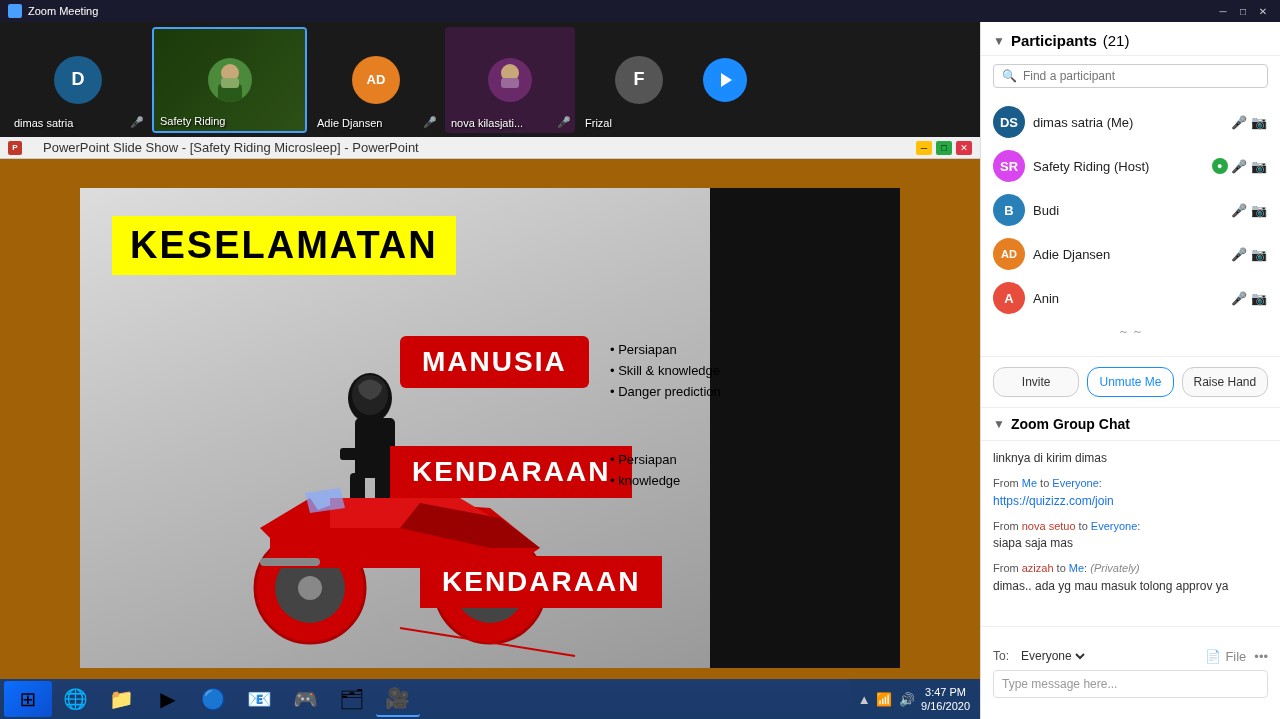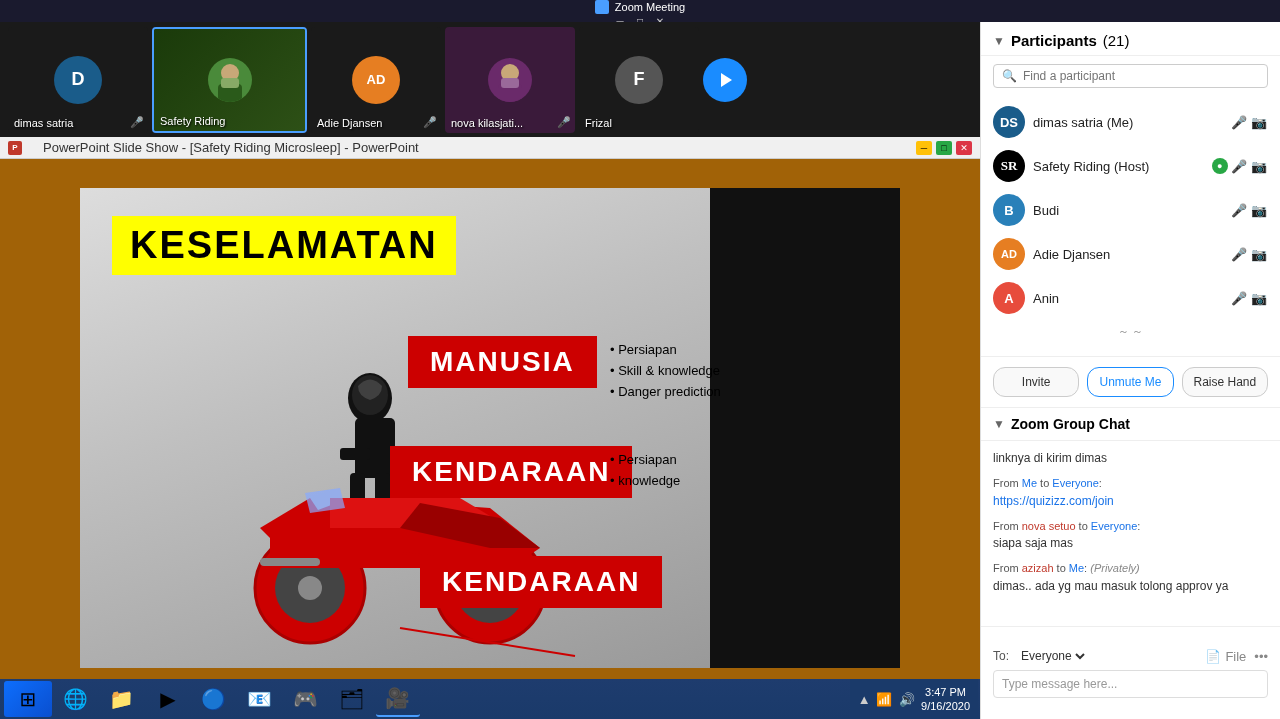--- a/index.html
+++ b/index.html
@@ -3,21 +3,20 @@
   <meta charset="utf-8">
   <style>
     * { margin: 0; padding: 0; box-sizing: border-box; }
     body { width: 1280px; height: 719px; overflow: hidden; font-family: 'Segoe UI', Arial, sans-serif; background: #000; }
 
     
     .title-bar {
       width: 100%; height: 22px; background: #1a1a2e;
       display: flex; align-items: center; justify-content: space-between;
       padding: 0 8px;
-      flex-direction: column;
     }
     .title-bar-left { display: flex; align-items: center; gap: 6px; }
     .title-bar-icon { width: 14px; height: 14px; background: #4a9eff; border-radius: 2px; }
     .title-bar-text { color: #fff; font-size: 11px; }
     .title-bar-controls { display: flex; gap: 2px; }
     .tb-btn { width: 18px; height: 14px; display: flex; align-items: center; justify-content: center; color: #ccc; font-size: 10px; cursor: pointer; }
 
     
     .main-layout { display: flex; width: 1280px; height: 697px; }
 
@@ -83,21 +82,21 @@
       background: #ffff00; padding: 8px 18px;
       font-size: 38px; font-weight: 900; color: #000; letter-spacing: 2px;
     }
 
     
     .slide-label {
       position: absolute; background: #cc0000; color: #fff;
       font-size: 28px; font-weight: 900; letter-spacing: 2px;
       padding: 10px 22px;
     }
-    .label-manusia { top: 148px; left: 328px; }
+    .label-manusia { top: 148px; left: 320px; border-radius: 6px; }
     .label-kendaraan { top: 258px; left: 310px; }
     .label-lingkungan { top: 368px; left: 340px; }
 
     
     .slide-bullets {
       position: absolute; color: #000; font-size: 13px; line-height: 1.6;
     }
     .bullets-manusia { top: 152px; left: 530px; }
     .bullets-kendaraan { top: 262px; left: 530px; }
 
@@ -433,21 +432,21 @@
       <div class="participant-item">
         <div class="p-avatar" style="background:#1a5c8a;">DS</div>
         <span class="p-name">dimas satria (Me)</span>
         <div class="p-icons">
           <span class="p-icon muted">🎤</span>
           <span class="p-icon muted">📷</span>
         </div>
       </div>
 
       <div class="participant-item">
-        <div class="p-avatar" style="background:#000000;font-family:Liberation Serif, serif;">SR</div>
+        <div class="p-avatar" style="background:#d946ef;">SR</div>
         <span class="p-name">Safety Riding (Host)</span>
         <div class="p-icons">
           <div class="p-icon host-badge">●</div>
           <span class="p-icon" style="color:#27ae60;">🎤</span>
           <span class="p-icon" style="color:#555;">📷</span>
         </div>
       </div>
 
       <div class="participant-item">
         <div class="p-avatar" style="background:#2980b9;">B</div>

